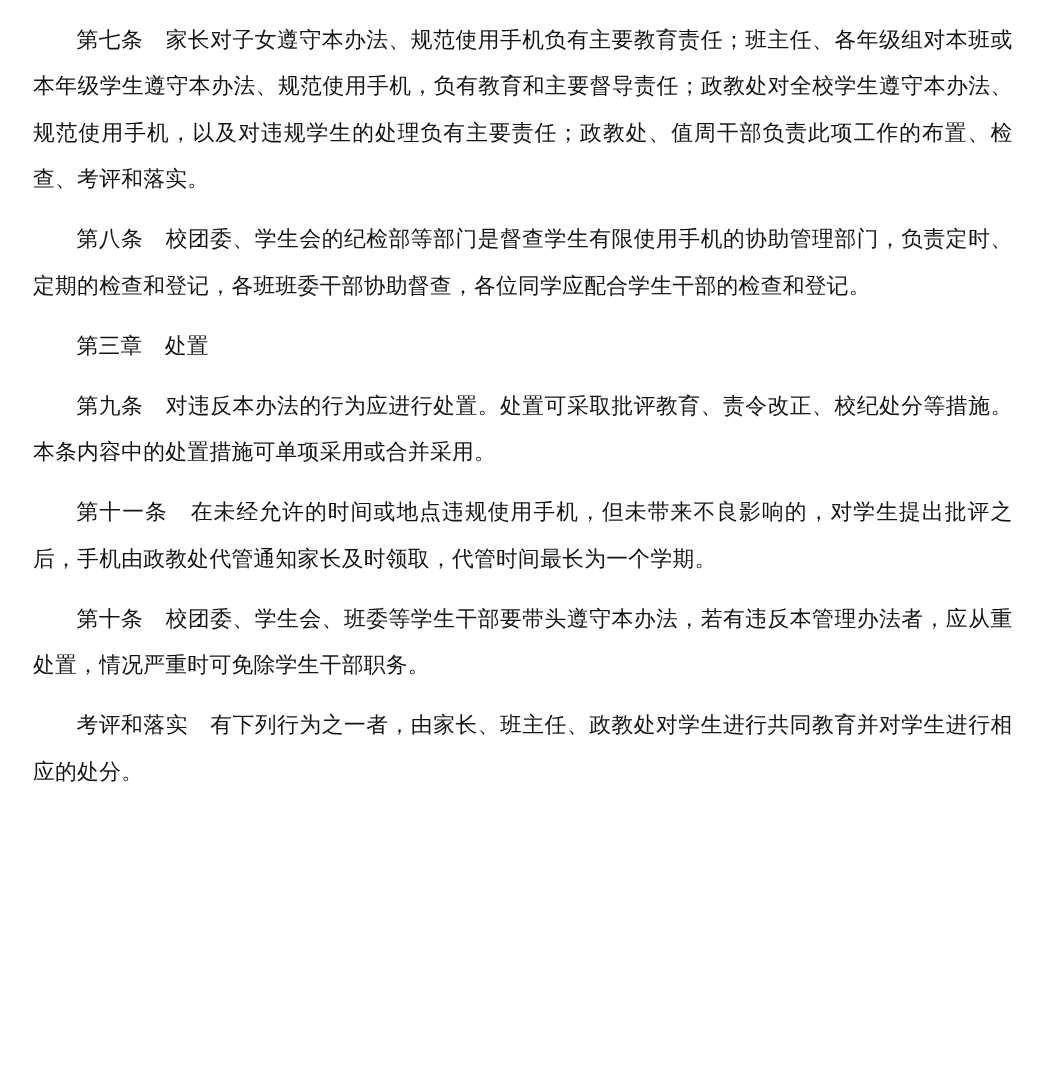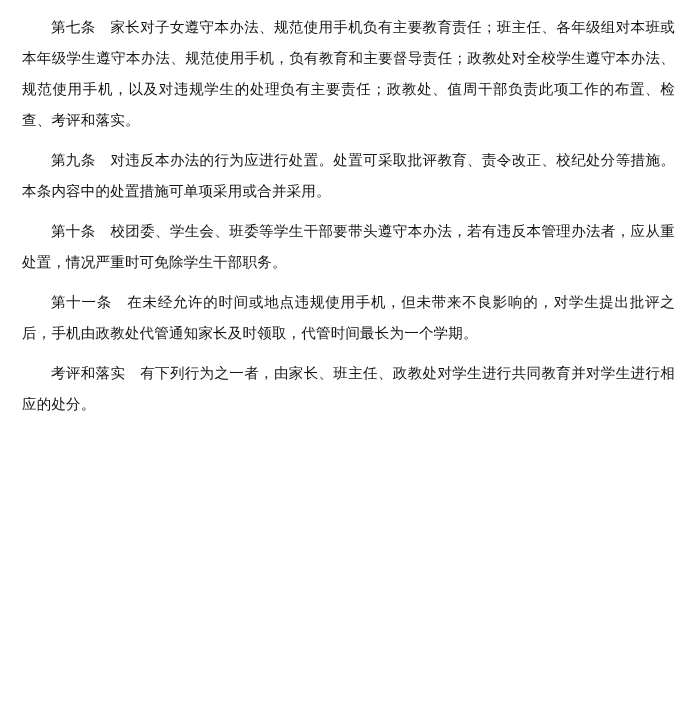--- a/index.html
+++ b/index.html
@@ -42,24 +42,26 @@
     color: #141414;
   }
 </style>
 </head>
 <body>
 
 <div class="page">
 
   <p class="para indent">第七条　家长对子女遵守本办法、规范使用手机负有主要教育责任；班主任、各年级组对本班或本年级学生遵守本办法、规范使用手机，负有教育和主要督导责任；政教处对全校学生遵守本办法、规范使用手机，以及对违规学生的处理负有主要责任；政教处、值周干部负责此项工作的布置、检查、考评和落实。</p>
 
+  <p class="para indent">第八条　校团委、学生会的纪检部等部门是督查学生有限使用手机的协助管理部门，负责定时、定期的检查和登记，各班班委干部协助督查，各位同学应配合学生干部的检查和登记。</p>
 
+  <p class="heading">第三章　处置</p>
 
   <p class="para indent">第九条　对违反本办法的行为应进行处置。处置可采取批评教育、责令改正、校纪处分等措施。本条内容中的处置措施可单项采用或合并采用。</p>
 
 
+  <p class="para indent">第十一条　在未经允许的时间或地点违规使用手机，但未带来不良影响的，对学生提出批评之后，手机由政教处代管通知家长及时领取，代管时间最长为一个学期。</p>
+
   <p class="para indent">第十条　校团委、学生会、班委等学生干部要带头遵守本办法，若有违反本管理办法者，应从重处置，情况严重时可免除学生干部职务。</p>
-
-  <p class="para indent">第十一条　在未经允许的时间或地点违规使用手机，但未带来不良影响的，对学生提出批评之后，手机由政教处代管通知家长及时领取，代管时间最长为一个学期。</p>
 
   <p class="para indent">考评和落实　有下列行为之一者，由家长、班主任、政教处对学生进行共同教育并对学生进行相应的处分。</p>
 
 </div>
 
 </body></html>

